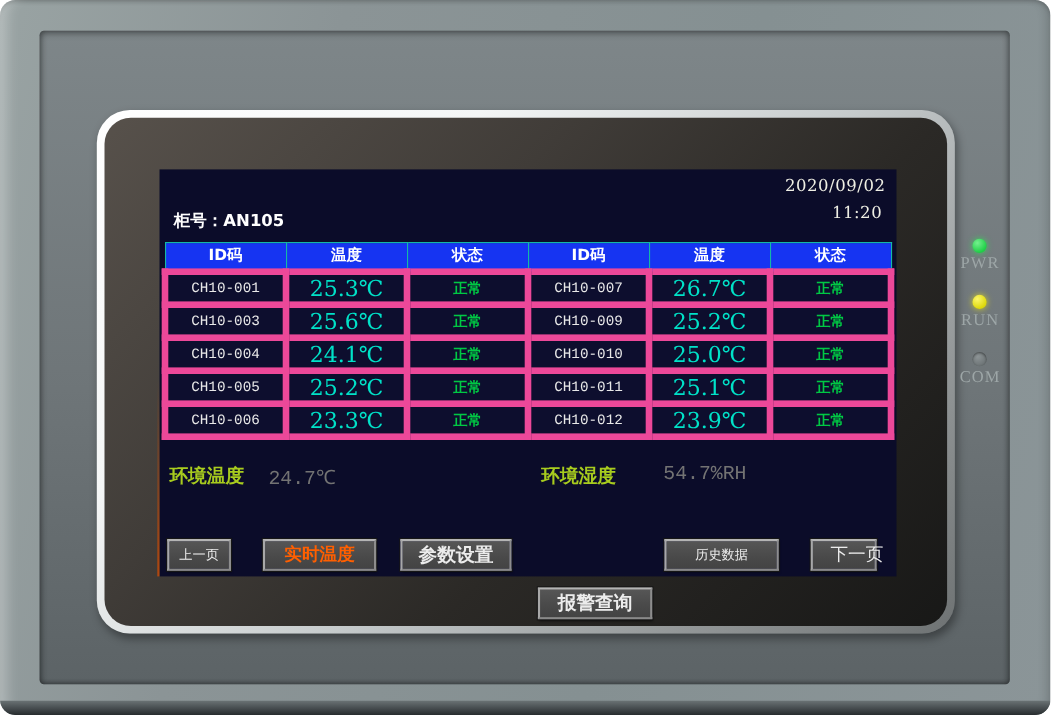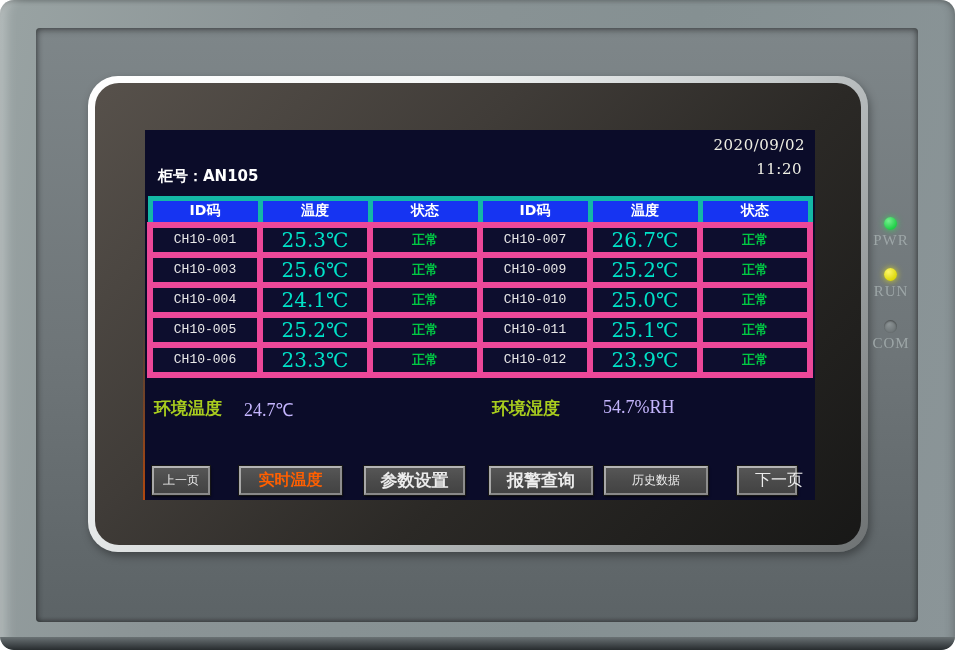--- a/index.html
+++ b/index.html
@@ -16,59 +16,59 @@
     background:linear-gradient(180deg,#6a7274 0%,#454b4e 55%,#272c2e 100%);
     border-radius:0 0 14px 14px;}
 
   
   .panel{position:absolute;left:36px;top:28px;width:882px;height:594px;border-radius:4px;
     background:linear-gradient(180deg,#7e8689 0%,#6e7578 55%,#5c6366 100%);
     box-shadow:inset 0 3px 6px rgba(0,0,0,.28),inset 3px 0 5px rgba(0,0,0,.16),
                inset -3px 0 5px rgba(0,0,0,.14),inset 0 -2px 4px rgba(0,0,0,.18);}
 
   
-  .frame{position:absolute;left:88px;top:76px;width:780px;height:476px;border-radius:30px;
+  .frame{position:absolute;left:88px;top:100px;width:780px;height:476px;border-radius:30px;
     background:linear-gradient(135deg,#ffffff 0%,#f4f6f6 28%,#c6cbcc 55%,#939798 80%,#6e7273 100%);
     box-shadow:2px 4px 8px rgba(0,0,0,.35);}
   .bezel{position:absolute;left:7px;top:7px;right:7px;bottom:7px;border-radius:24px;
     background:linear-gradient(135deg,#57514b 0%,#403c38 35%,#2b2926 62%,#181817 100%);}
 
   
   .lcd{position:absolute;left:50px;top:47px;width:670px;height:370px;background:#0b0c29;}
   .lcd-glow{position:absolute;left:-2px;top:52%;bottom:0;width:2px;
     background:linear-gradient(rgba(160,50,0,0),rgba(196,74,8,.85));}
 
   .date,.time{position:absolute;color:#efefe4;font:15px "DejaVu Serif",serif;letter-spacing:.5px;}
   .date{top:6px;right:10px;}
   .time{top:30px;right:13px;}
   .cabinet{position:absolute;top:37px;left:13px;color:#ffffff;font-weight:bold;font-size:15px;}
 
   table.tbl{position:absolute;top:66px;left:2px;width:666px;border-collapse:collapse;table-layout:fixed;}
   .tbl th{height:26px;background:#1634f2;color:#ffffff;font-size:14px;font-weight:bold;
-    border:5px solid #14b8a6;text-align:center;padding:0;}
+    border:1px solid #14b8a6;text-align:center;padding:0;}
   .tbl td{height:26px;border:6px solid #ec4899;text-align:center;padding:0;background:#0d0e2e;}
   td.id{font-family:"Liberation Mono","DejaVu Sans Mono",monospace;font-size:13px;color:#e8e8e8;}
   td.temp{font-family:"DejaVu Serif",serif;font-size:20px;color:#00e2c8;}
   td.status{font-size:13px;font-weight:bold;color:#00c844;}
 
   .env span{position:absolute;top:267px;white-space:nowrap;}
   .env-label{color:#a8cc1e;font-weight:bold;font-size:17px;}
-  .env-value{color:#c4b5fd;font-family:Liberation Serif, serif;font-size:18px;}
+  .env-value{color:#737373;font-family:Liberation Mono, monospace;font-size:18px;}
   .env-t-label{left:9px;} .env-t-value{left:99px;}
   .env-h-label{left:347px;} .env-h-value{left:458px;}
 
   .btn{position:absolute;top:336px;height:29px;display:flex;align-items:center;justify-content:center;
     background:linear-gradient(180deg,#565656 0%,#4a4a4a 55%,#434343 100%);
     border:2px solid;border-color:#b4b4b4 #8d8d8d #898989 #a8a8a8;
     box-shadow:0 0 0 1px #161616,1px 2px 2px rgba(0,0,0,.55);
     color:#ececec;cursor:pointer;white-space:nowrap;}
   .b1{left:7px;width:58px;font-size:12px;}
   .b2{left:94px;width:103px;font-size:16px;font-weight:bold;color:#ff5f00;}
   .b3{left:219px;width:101px;font-size:17px;font-weight:bold;}
-  .b4{left:344px;width:104px;font-size:17px;font-weight:bold;}
+  .b4{left:344px;width:104px;font-size:17px;font-weight:bold;margin-top:44px;}
   .b5{left:459px;width:104px;font-size:12px;}
   .b6{left:592px;width:60px;font-size:16px;padding-left:24px;}
 
   
   .dot{position:absolute;left:884px;width:13px;height:13px;border-radius:50%;}
   .dot-pwr{top:217px;background:radial-gradient(circle at 35% 30%,#74f08e,#1ecf46 70%);
     box-shadow:0 0 6px rgba(46,224,86,.85);}
   .dot-run{top:268px;background:radial-gradient(circle at 35% 30%,#fdf76a,#ddd80a 70%);
     box-shadow:0 0 6px rgba(232,228,18,.85);}
   .dot-com{top:320px;background:radial-gradient(circle at 38% 32%,#8d9496,#6d7476 72%);

